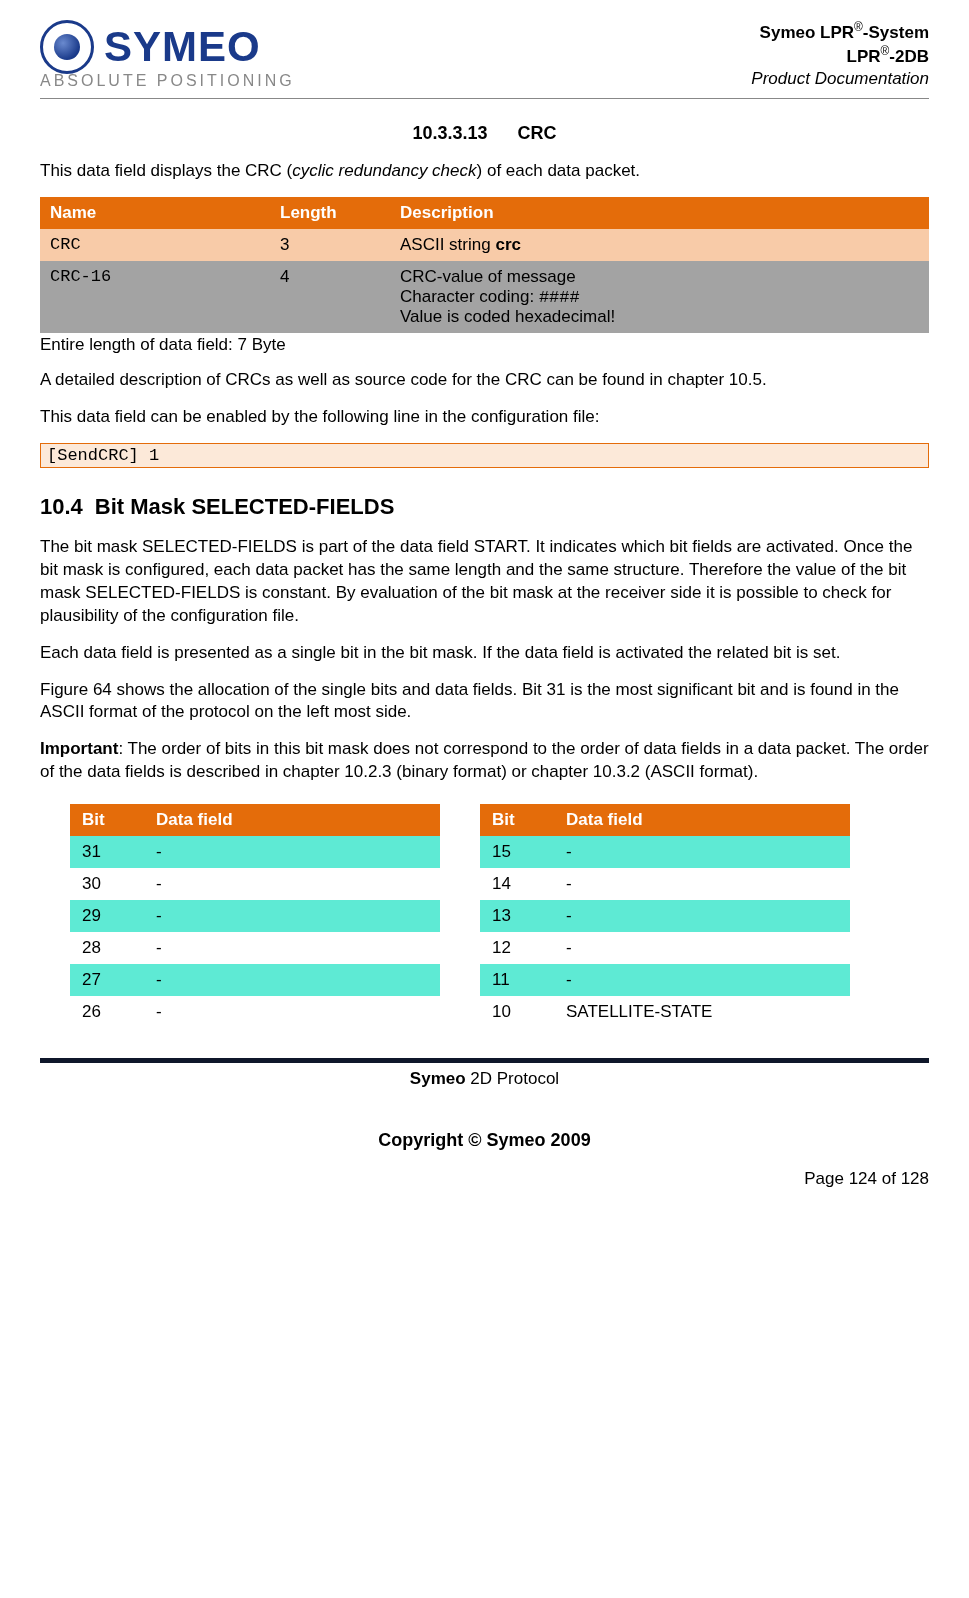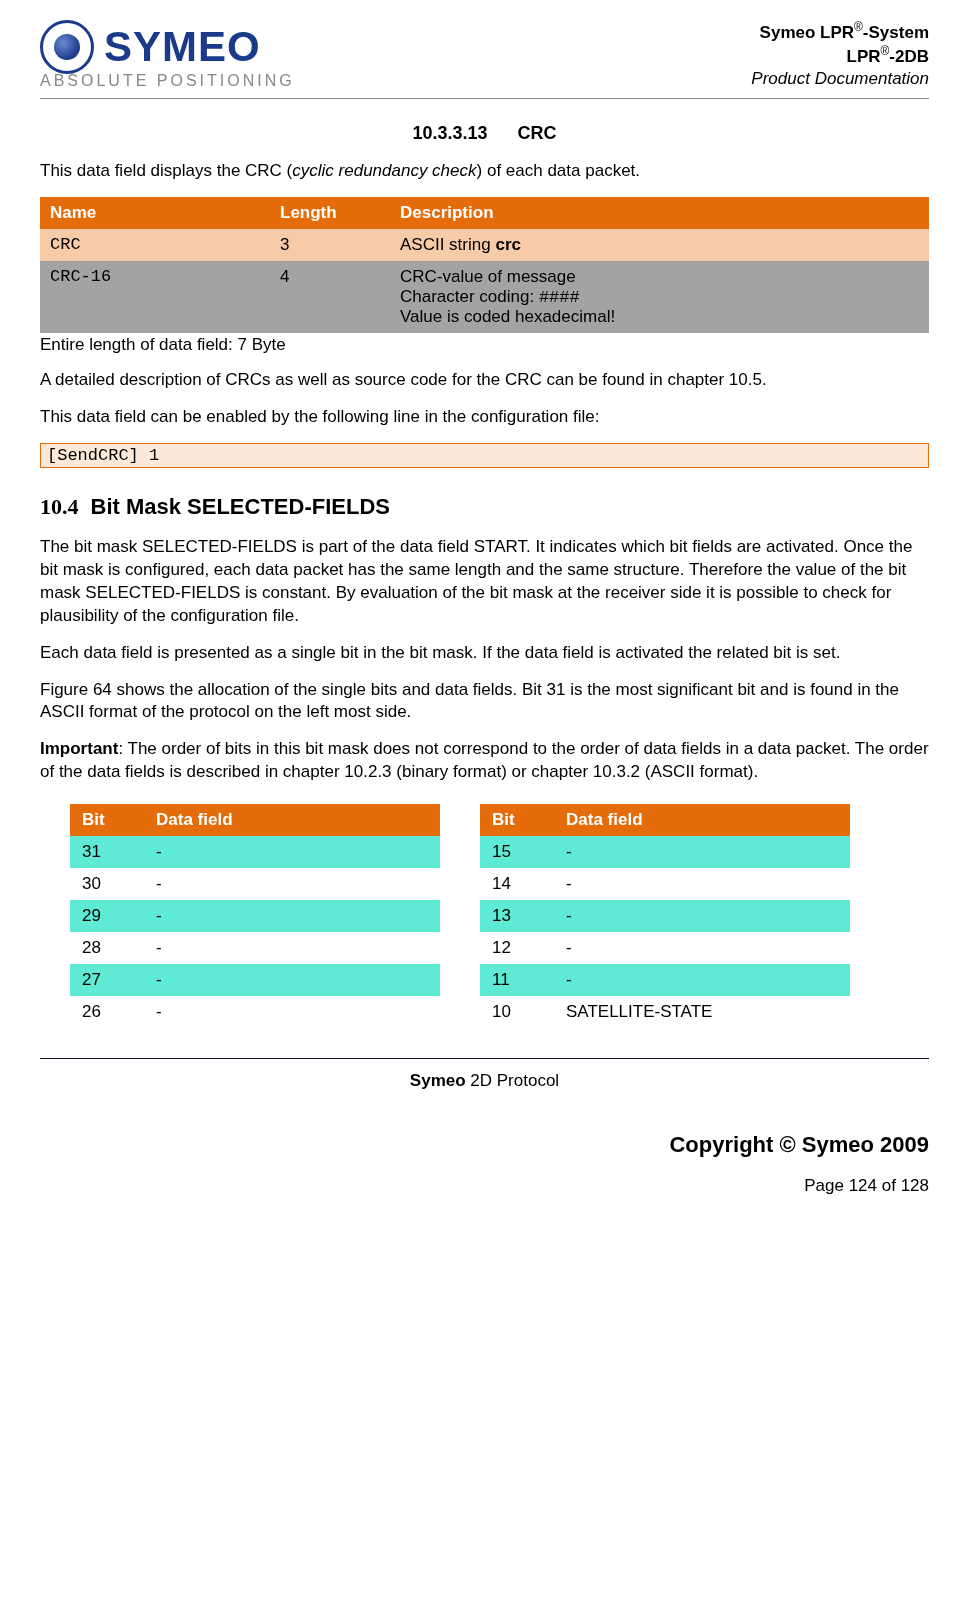--- a/index.html
+++ b/index.html
@@ -105,21 +105,21 @@
     padding: 2px 6px;
     font-family: "Courier New", monospace;
     font-size: 17px;
     margin: 4px 0 20px 0;
   }
   h2 {
     font-size: 22px;
     font-weight: bold;
     margin: 26px 0 16px 0;
   }
-  h2 .hnum { display: inline-block; margin-right: 12px; font-family: Liberation Serif, serif; }
+  h2 .hnum { display: inline-block; margin-right: 12px; }
   .bit-tables {
     display: flex;
     gap: 40px;
     margin: 20px 30px 0 30px;
   }
   table.bits {
     border-collapse: collapse;
     width: 370px;
   }
   table.bits th {
@@ -131,33 +131,33 @@
     font-size: 17px;
   }
   table.bits td {
     padding: 6px 12px;
     font-size: 17px;
   }
   table.bits tr.r-dark td { background: #5eead4; }
   table.bits tr.r-light td { background: #fff; }
   table.bits td.bitcol { width: 50px; }
   .footer {
-    border-top: 1px solid #0f172a;
+    border-top: 5px solid #0f172a;
     margin-top: 30px;
-    padding-top: 12px;
+    padding-top: 6px;
   }
   .footer-center {
     text-align: center;
     font-size: 17px;
     margin-bottom: 6px;
   }
   .footer-row {
     display: flex;
-    justify-content: flex-end;
-    font-size: 22px;
+    justify-content: center;
+    font-size: 18px;
     margin-top: 41px;
   }
   .footer-left { font-weight: bold; }
   .footer-right { text-align: right; margin-top: 18px;}
   .bold { font-weight: bold; }
 </style>
 </head>
 <body>
 
 <div class="page">

